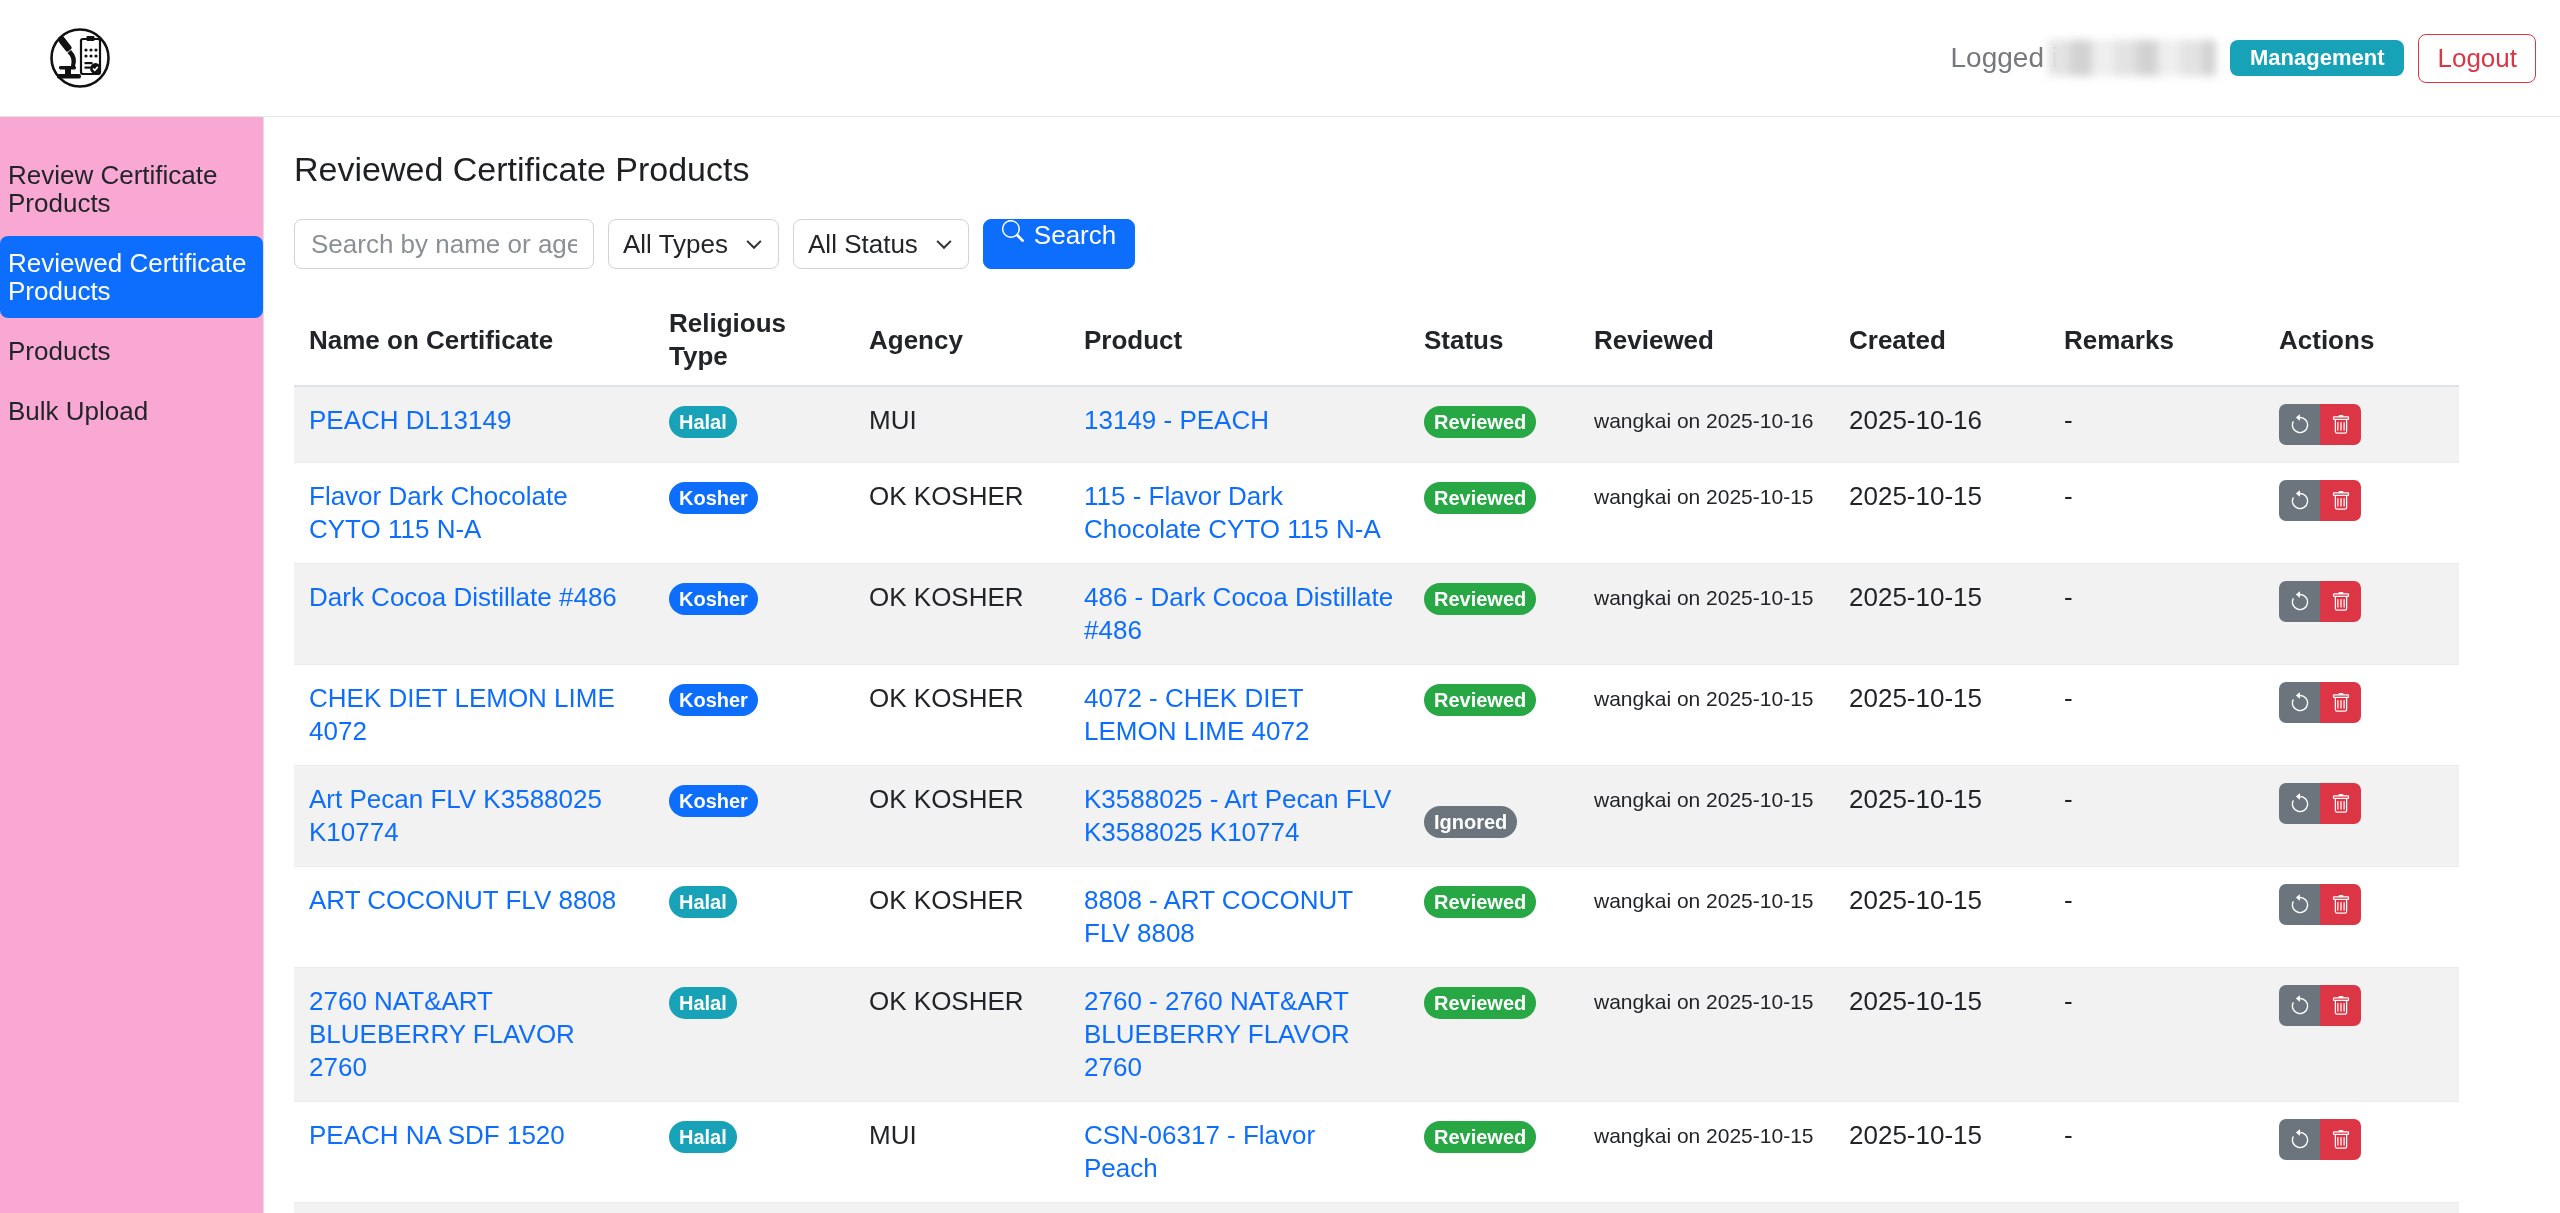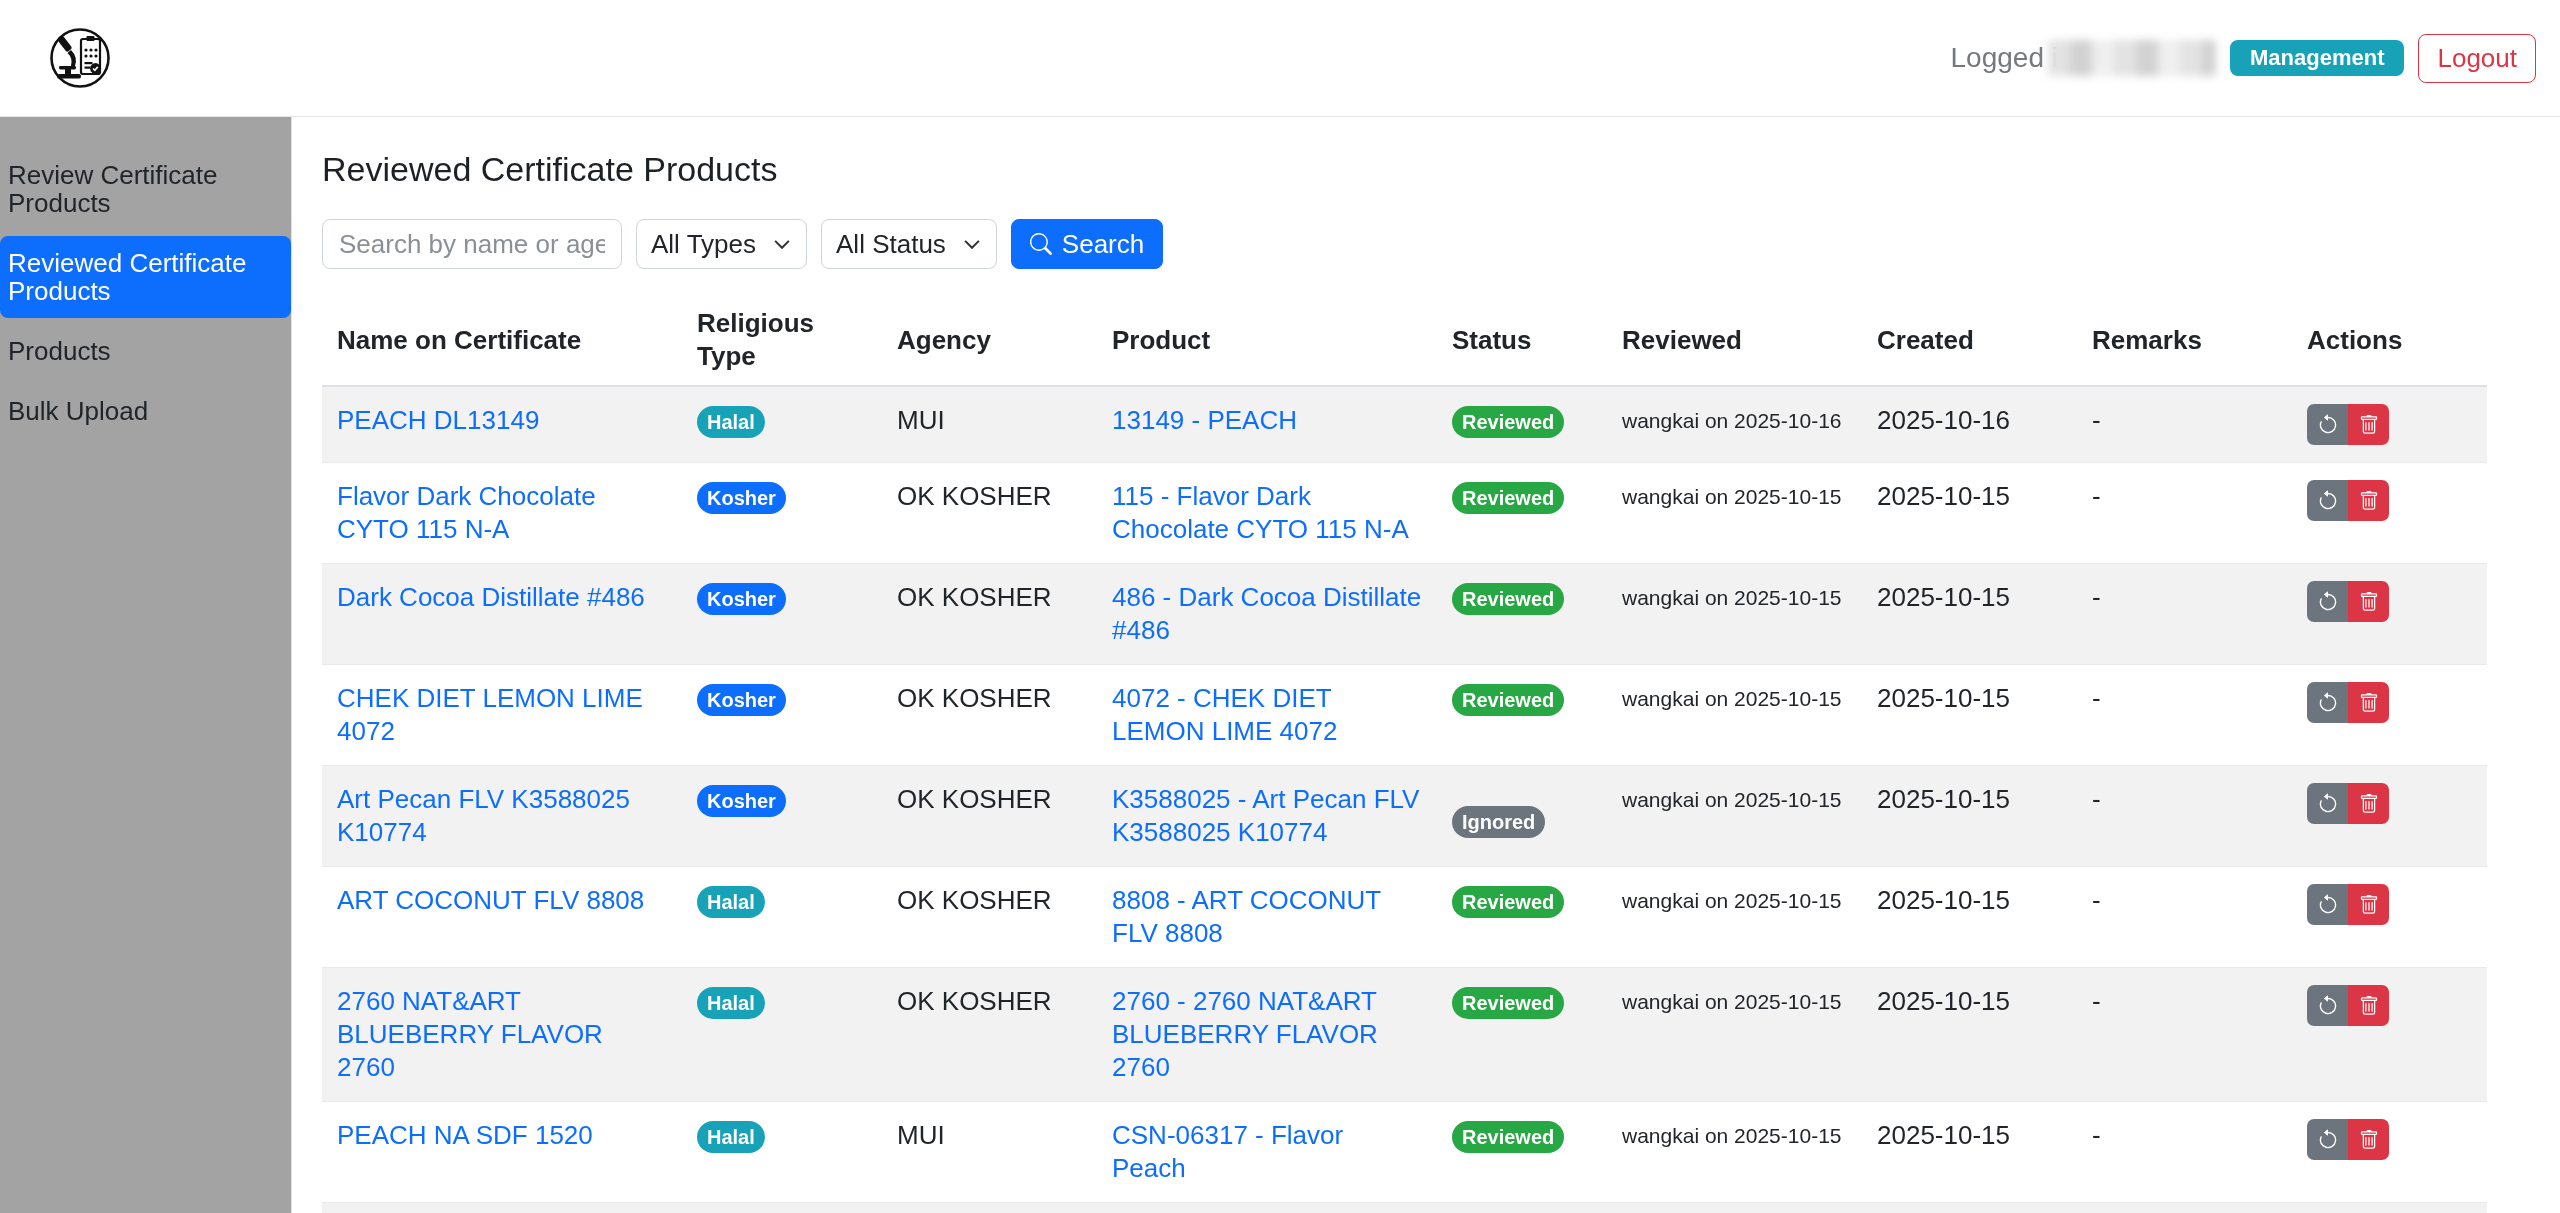--- a/index.html
+++ b/index.html
@@ -36,22 +36,22 @@
     padding: 7px 20px; border-radius: 8px; line-height: 1;
   }
   .logout-btn {
     background: #fff; color: #dc3545; border: 1px solid #dc3545; border-radius: 8px;
     font-size: 26px; padding: 8px 18px; font-family: inherit; cursor: pointer;
   }
 
   
   .layout { display: flex; height: 1096px; }
   .sidebar {
-    width: 292px; flex: 0 0 auto;
-    background: #a3a3a3;
+    width: 264px; flex: 0 0 auto;
+    background: #f9a8d4;
     border-right: 1px solid #dee2e6;
     padding-top: 31px;
   }
   .nav-item {
     font-size: 26px; color: #212529;
     padding: 13px 10px 13px 8px; margin-bottom: 6px;
     line-height: 28px; cursor: pointer; border-radius: 8px;
   }
   .nav-item.active { background: #0d6efd; color: #fff; }
 
@@ -67,21 +67,21 @@
   .search-input::placeholder { color: #8a9096; }
   .select {
     height: 50px; border: 1px solid #ced4da; border-radius: 8px; background: #fff;
     display: flex; align-items: center; justify-content: space-between;
     font-size: 26px; padding: 0 14px 0 14px; gap: 16px; cursor: pointer; min-width: 150px;
   }
   .select svg { flex: 0 0 auto; }
   .search-btn {
     height: 50px; background: #0d6efd; border: 1px solid #0d6efd; color: #fff;
     border-radius: 8px; font-size: 26px; font-family: inherit; padding: 0 18px;
-    display: flex; align-items: center; gap: 10px; cursor: pointer;
+    display: flex; gap: 10px; cursor: pointer;
   }
 
   
   table { border-collapse: collapse; table-layout: fixed; width: 2165px; margin-top: 26px; }
   th {
     text-align: left; font-size: 26px; font-weight: bold; color: #212529;
     padding: 12px 15px; border-bottom: 2px solid #dee2e6; line-height: 33px;
   }
   td {
     font-size: 26px; padding: 17px 15px; vertical-align: top; line-height: 33px;

